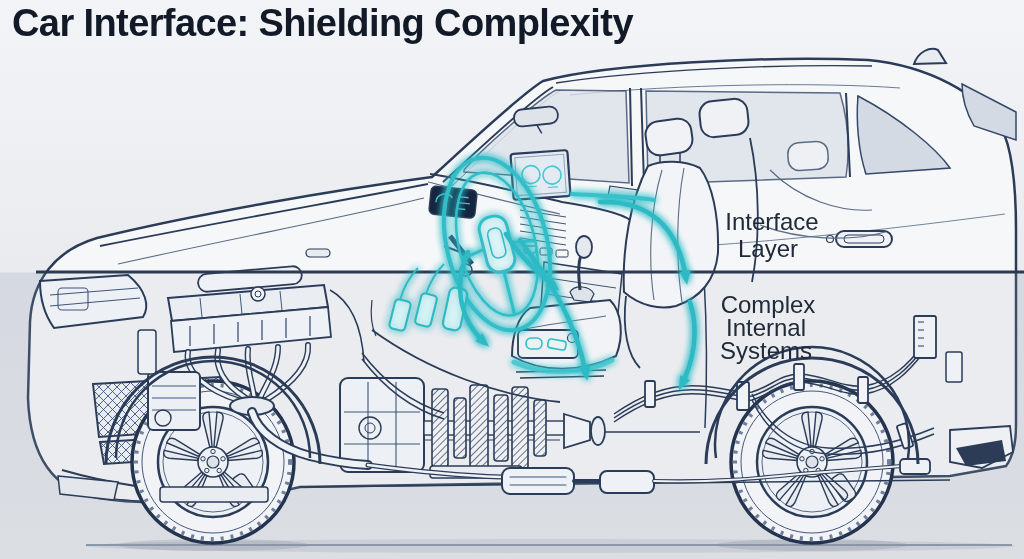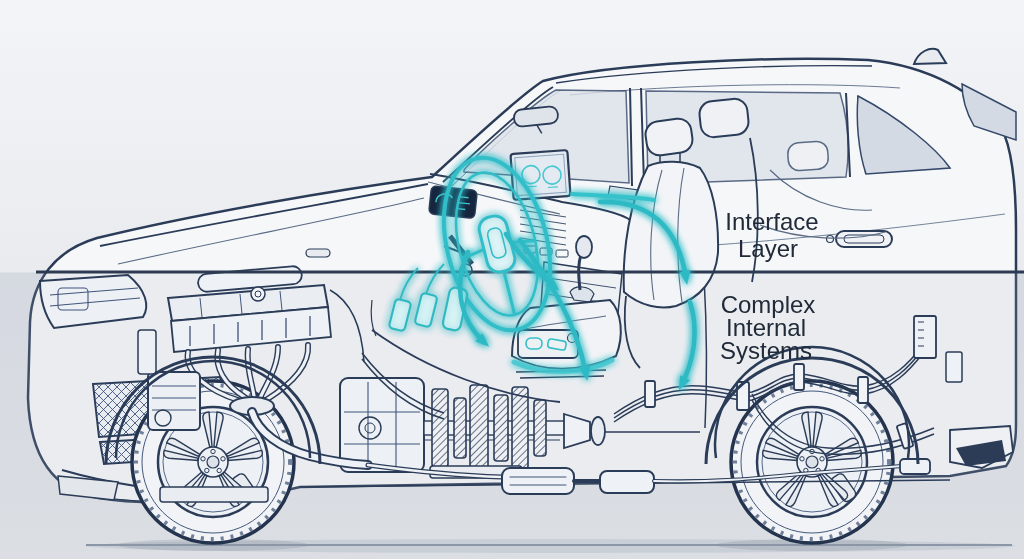--- a/index.html
+++ b/index.html
@@ -8,20 +8,21 @@
   .stage svg{position:absolute;left:0;top:0;}
   .page-title{position:absolute;left:12px;top:2px;font-size:38px;font-weight:700;
               color:#121a28;letter-spacing:-0.6px;z-index:5;white-space:nowrap;}
   .svg-label{font-family:"Liberation Sans",sans-serif;font-size:24px;fill:#202a38;}
 </style>
 </head>
 <body>
 
 <div class="stage">
 
+<div class="page-title">Car Interface: Shielding Complexity</div>
 
 <svg width="1024" height="559" viewBox="0 0 1024 559">
 <defs>
   <linearGradient id="bgTop" x1="0" y1="0" x2="0" y2="1">
     <stop offset="0" stop-color="#f3f4f7"></stop>
           <stop offset="1" stop-color="#e9ebef"></stop>
   </linearGradient>
   <linearGradient id="bgBot" x1="0" y1="0" x2="0" y2="1">
     <stop offset="0" stop-color="#dde0e6"></stop>
           <stop offset="1" stop-color="#e4e7eb"></stop>

